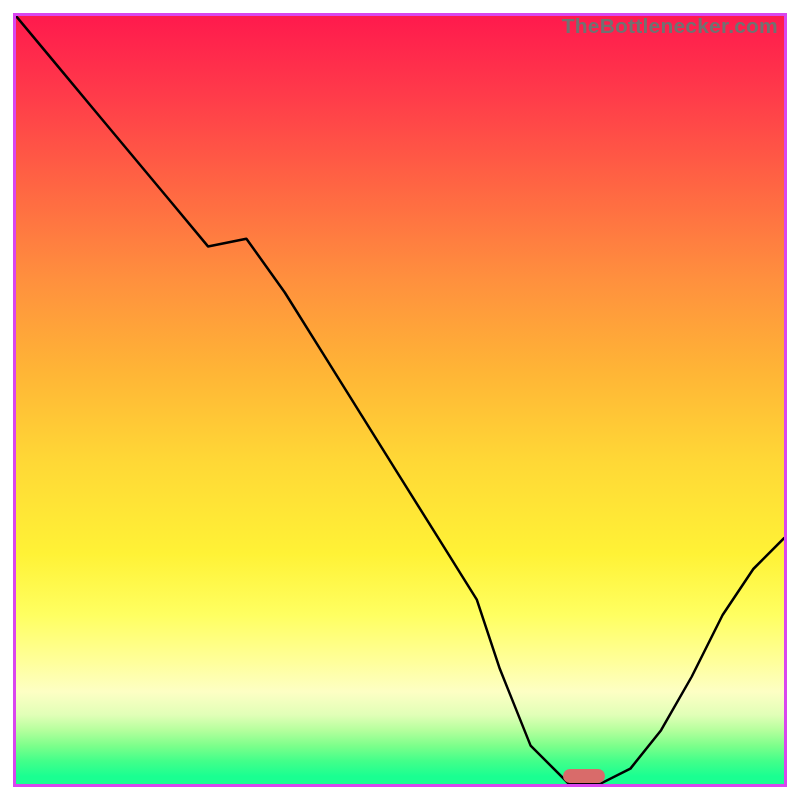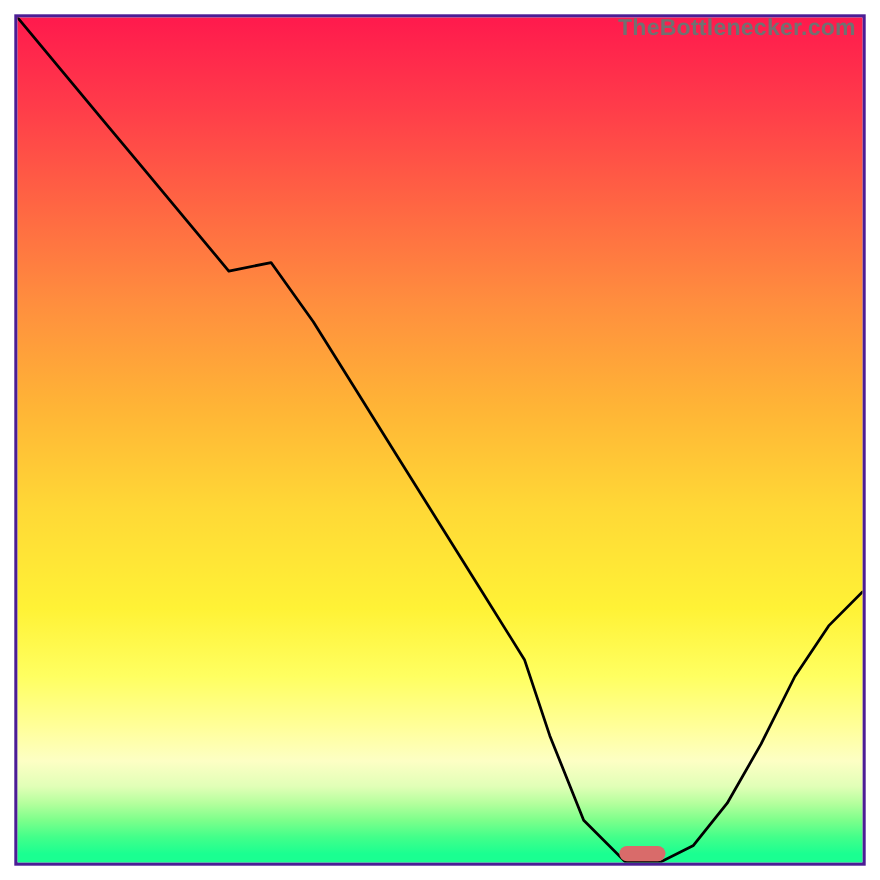--- a/index.html
+++ b/index.html
@@ -9,21 +9,21 @@
     height: 800px;
     background: #fff;
     overflow: hidden;
   }
   .plot-box {
     position: absolute;
     left: 13px;
     top: 13px;
     width: 774px;
     height: 774px;
-    border: 3px solid #4c1d95;
+    border: 3px solid #d946ef;
     box-sizing: border-box;
   }
   .gradient-fill {
     position: absolute;
     left: 0;
     top: 0;
     width: 100%;
     height: 100%;
     background: linear-gradient(
       to bottom,

